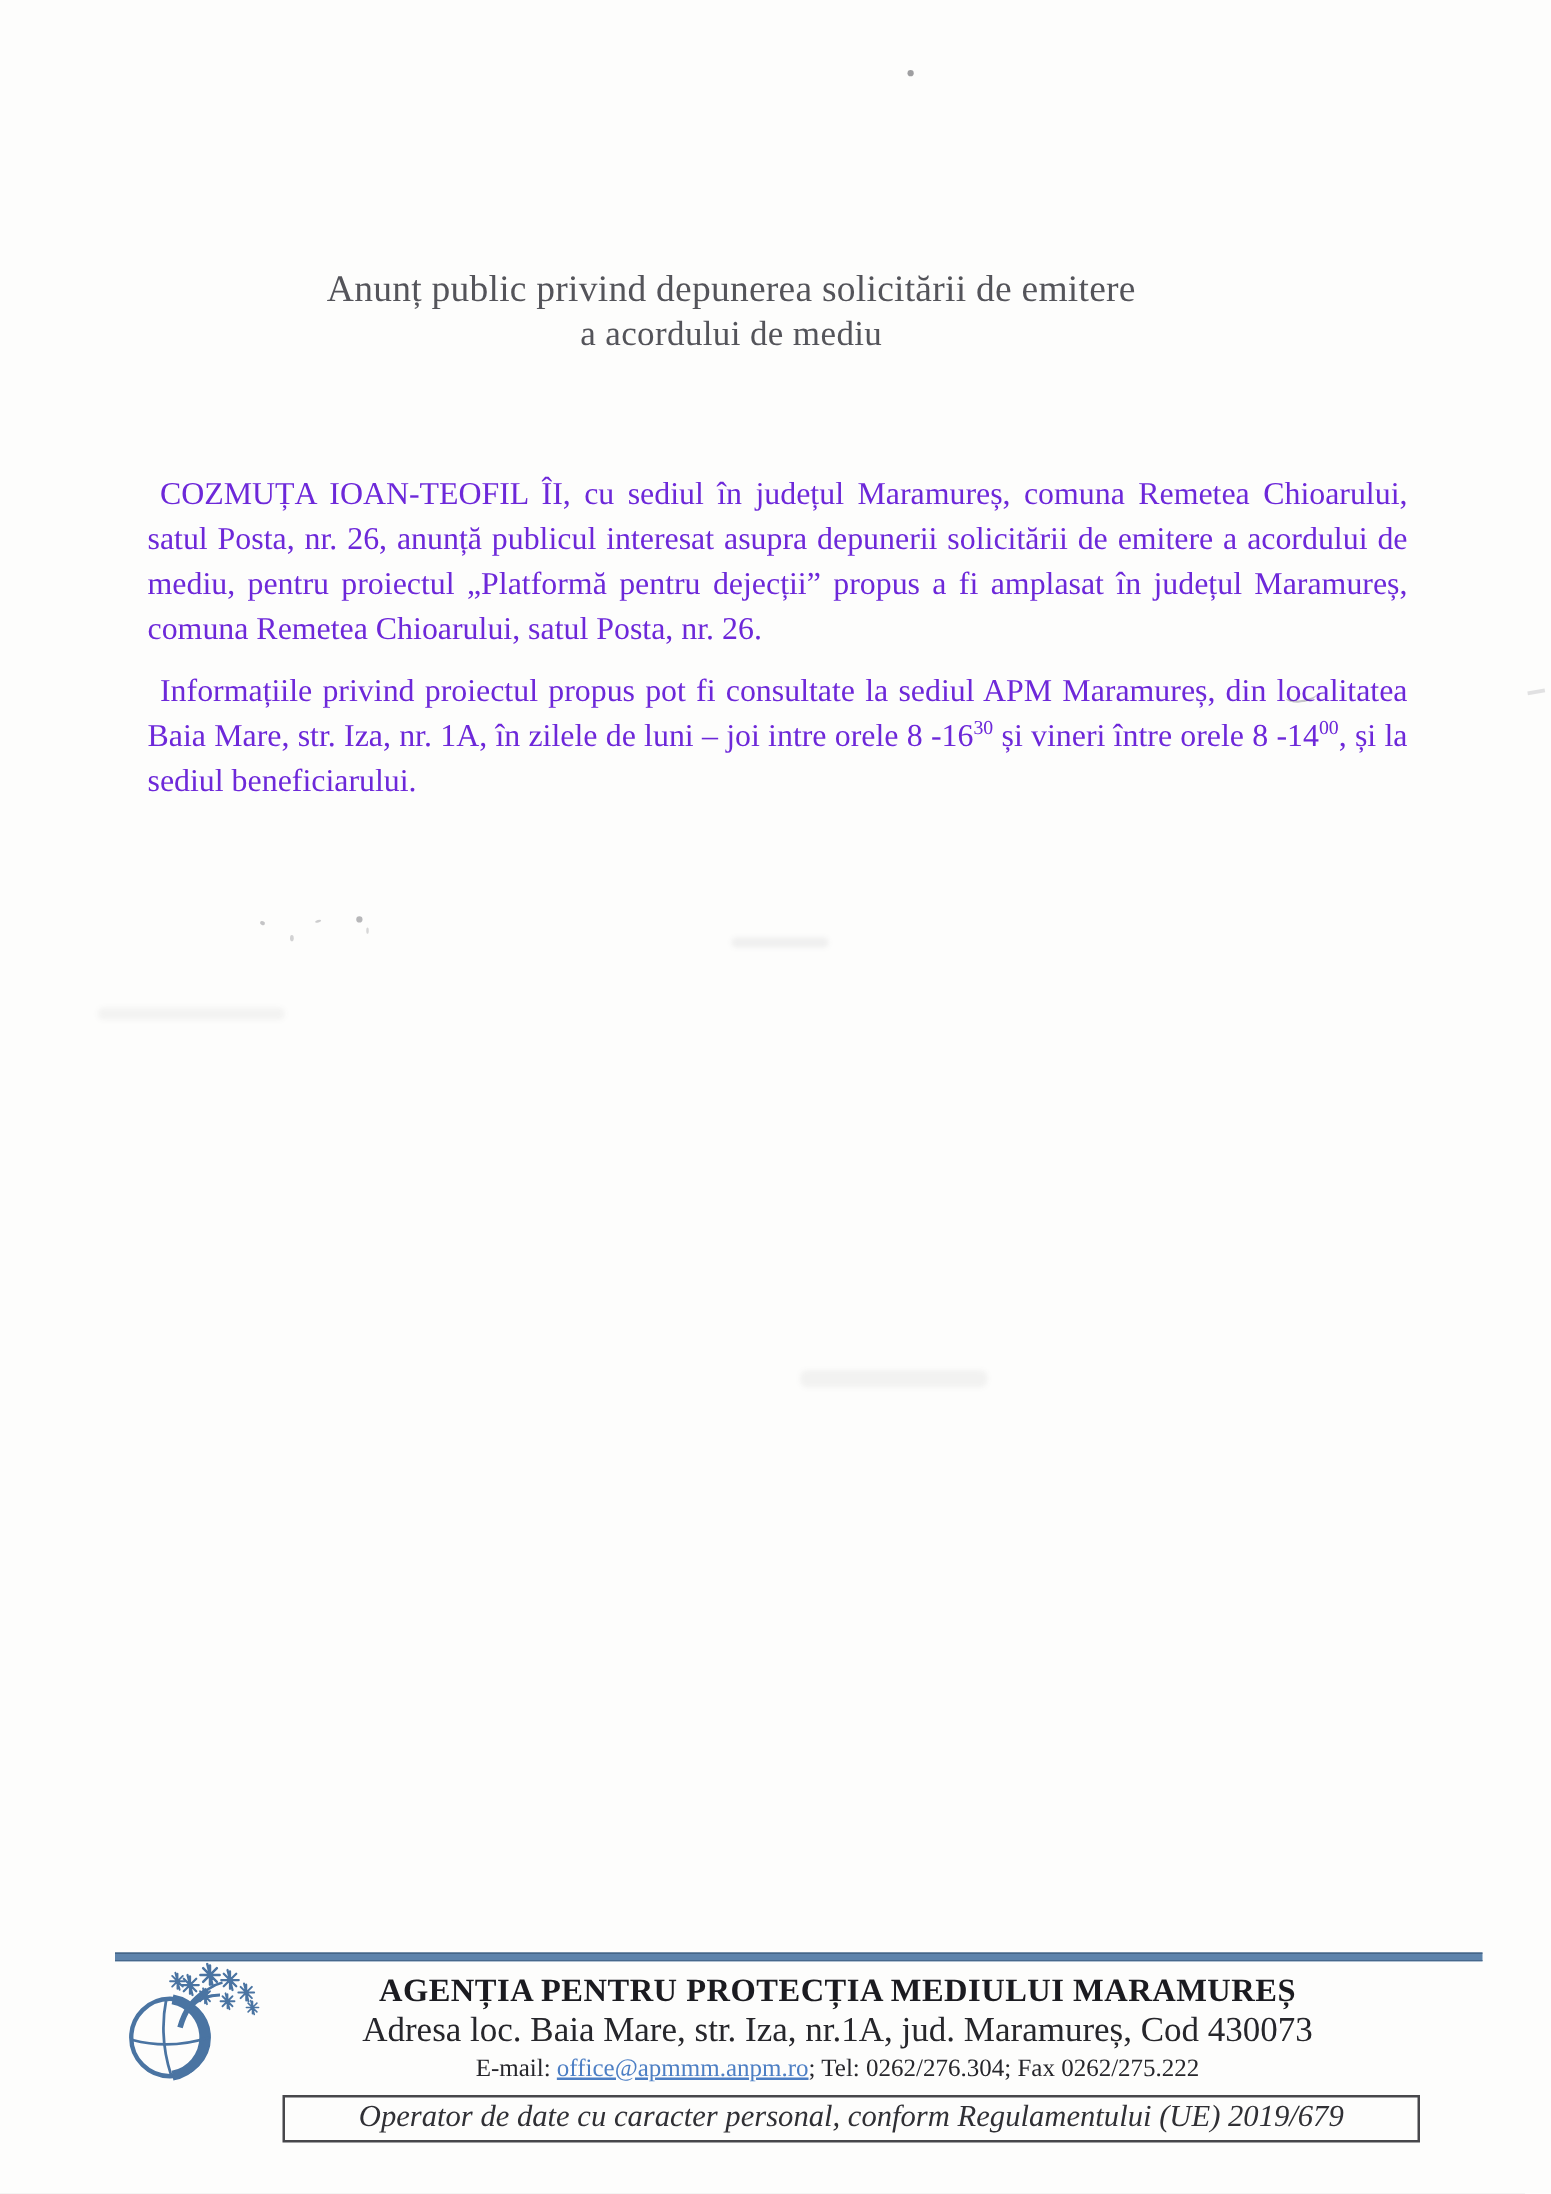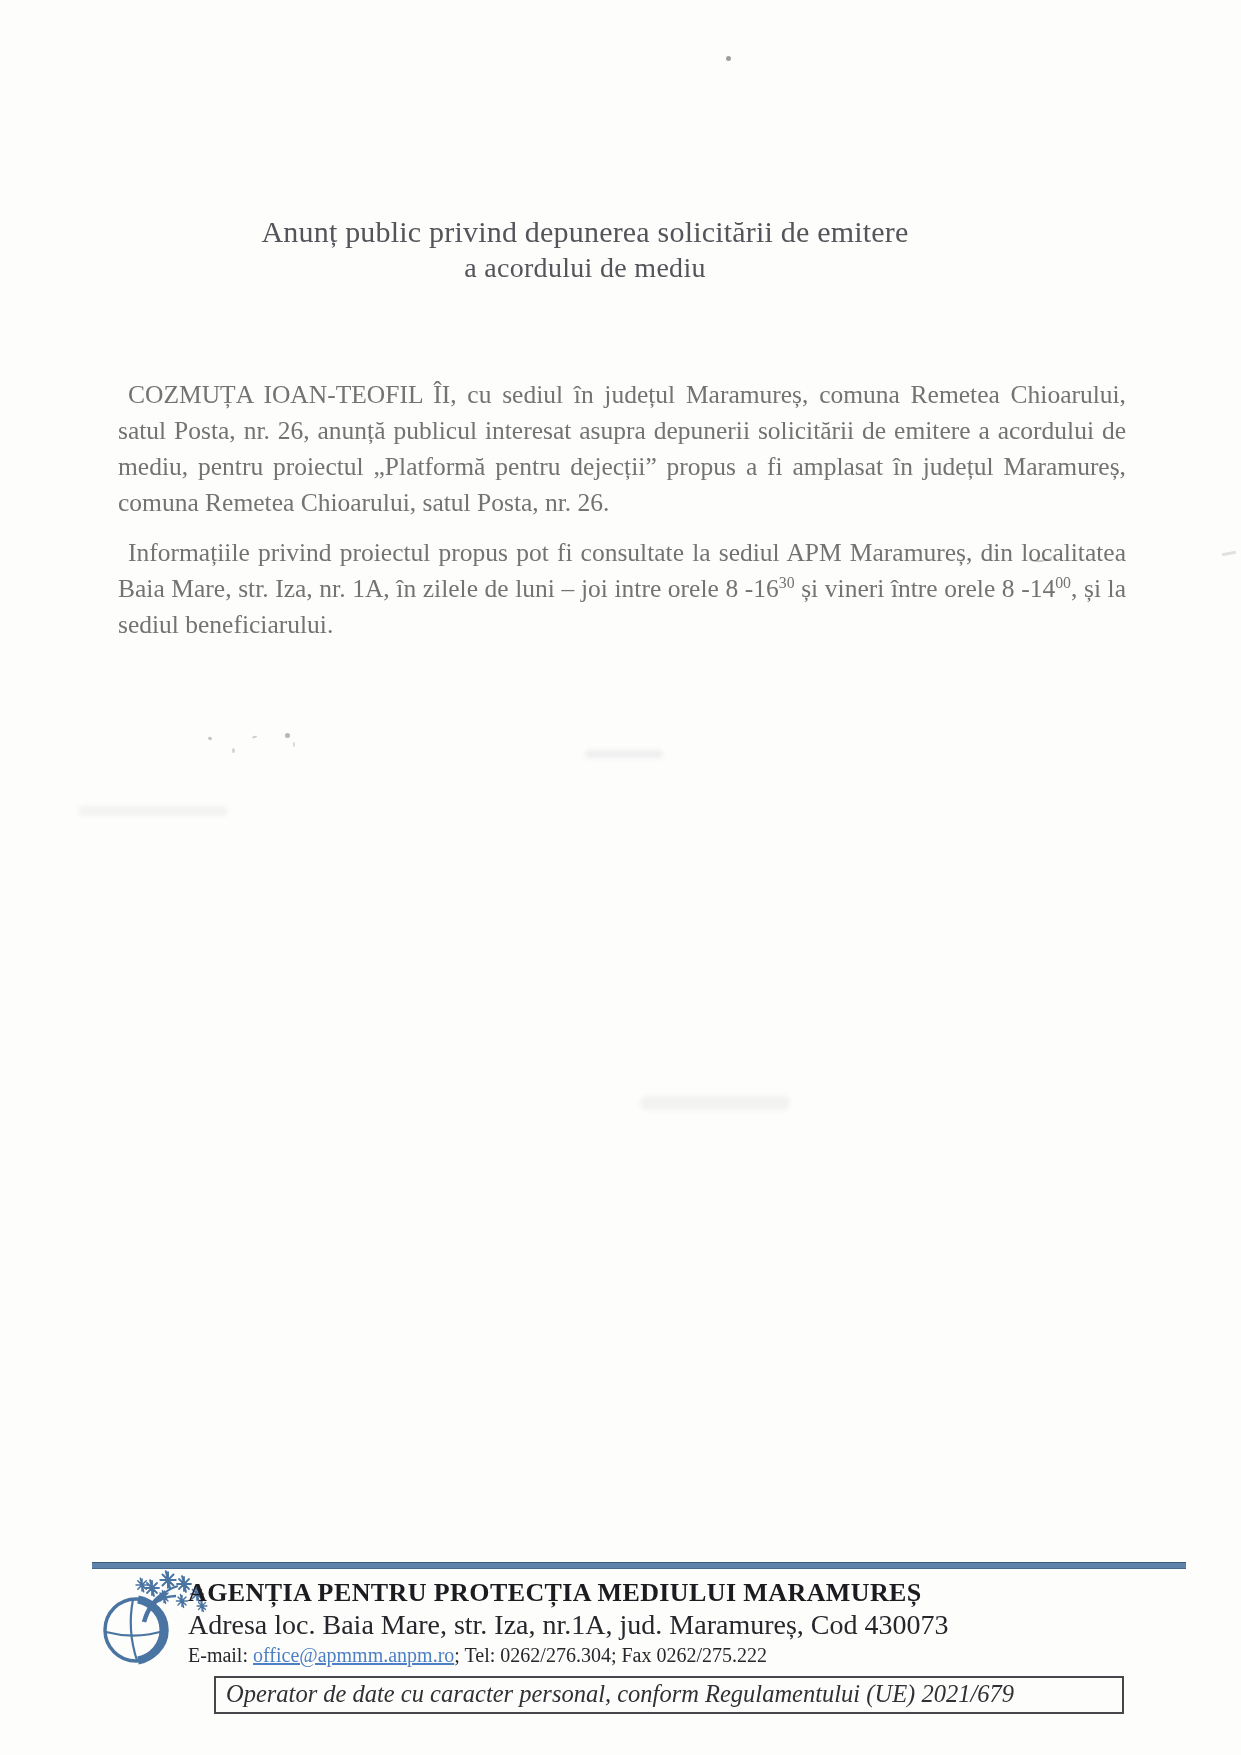--- a/index.html
+++ b/index.html
@@ -16,42 +16,42 @@
   .doc-title {
     position:absolute; left:0; top:214px; width:1170px;
     text-align:center; color:#54545a;
   }
   .doc-title .t1 { font-size:30px; line-height:36px; letter-spacing:0.2px; }
   .doc-title .t2 { font-size:28px; line-height:36px; letter-spacing:0.3px; }
 
   
   .body-text {
     position:absolute; left:118px; top:377px; width:1008px;
-    color:#737373;
+    color:#6d28d9;
     font-size:25.5px; text-align:justify;
   }
   .body-text p { margin:0 0 14px 0; line-height:36px; }
   .body-text p.indent { text-indent:10px; }
   .body-text sup { font-size:0.62em; line-height:0; vertical-align:super; }
 
   
   .art { position:absolute; pointer-events:none; }
   .dot { border-radius:50%; background:rgba(45,45,52,.45); }
   .smudge { border-radius:6px; filter:blur(2px); }
 
   
   .footer-rule {
     position:absolute; left:92px; top:1562px; width:1094px; height:5px;
     background:#5d83ab;
     border-top:1px solid #3d5c7d; border-bottom:1px solid #46688c;
   }
   .logo { position:absolute; left:94px; top:1570px; }
   .footer-text {
-    position:absolute; left:188px; top:1576px; width:940px;
-    color:#232328;
+    position:absolute; left:200px; top:1576px; width:940px;
+    text-align:center; color:#232328;
   }
   .agency { font-size:26px; font-weight:bold; line-height:34px; letter-spacing:0.4px; color:#1b1b20; }
   .address { font-size:28px; line-height:30px; color:#26262b; }
   .contact { font-size:20px; line-height:30px; color:#26262b; }
   .contact a.email { color:#4d7fc4; text-decoration:underline; cursor:pointer; }
   .gdpr-box {
     margin:6px 4px 0 26px;
     border:2px solid #47474b;
     padding:2px 10px 4px 10px;
     font-size:24.5px; font-style:italic; color:#303035;
@@ -110,17 +110,17 @@
     <use href="#burst" transform="translate(70,27) scale(0.8)"></use>
     <use href="#burst" transform="translate(48,15) scale(0.85)"></use>
     <use href="#burst" transform="translate(108,36) scale(0.7)"></use>
   </svg>
 
   <div class="footer-text">
     <div class="agency">AGENȚIA PENTRU PROTECȚIA MEDIULUI MARAMUREȘ</div>
     <div class="address">Adresa loc. Baia Mare, str. Iza, nr.1A, jud. Maramureș, Cod 430073</div>
     <div class="contact"><span>E-mail: </span><a class="email">office@apmmm.anpm.ro</a><span>; Tel: 0262/276.304; Fax 0262/275.222</span></div>
     <div class="gdpr-box">
-      <span>Operator de date cu caracter personal, conform Regulamentului (UE) 2021/679</span>
+      <span>Operator de date cu caracter personal, conform Regulamentului (UE) 2019/679</span>
     </div>
   </div>
 
 </div>
 
 </body></html>

